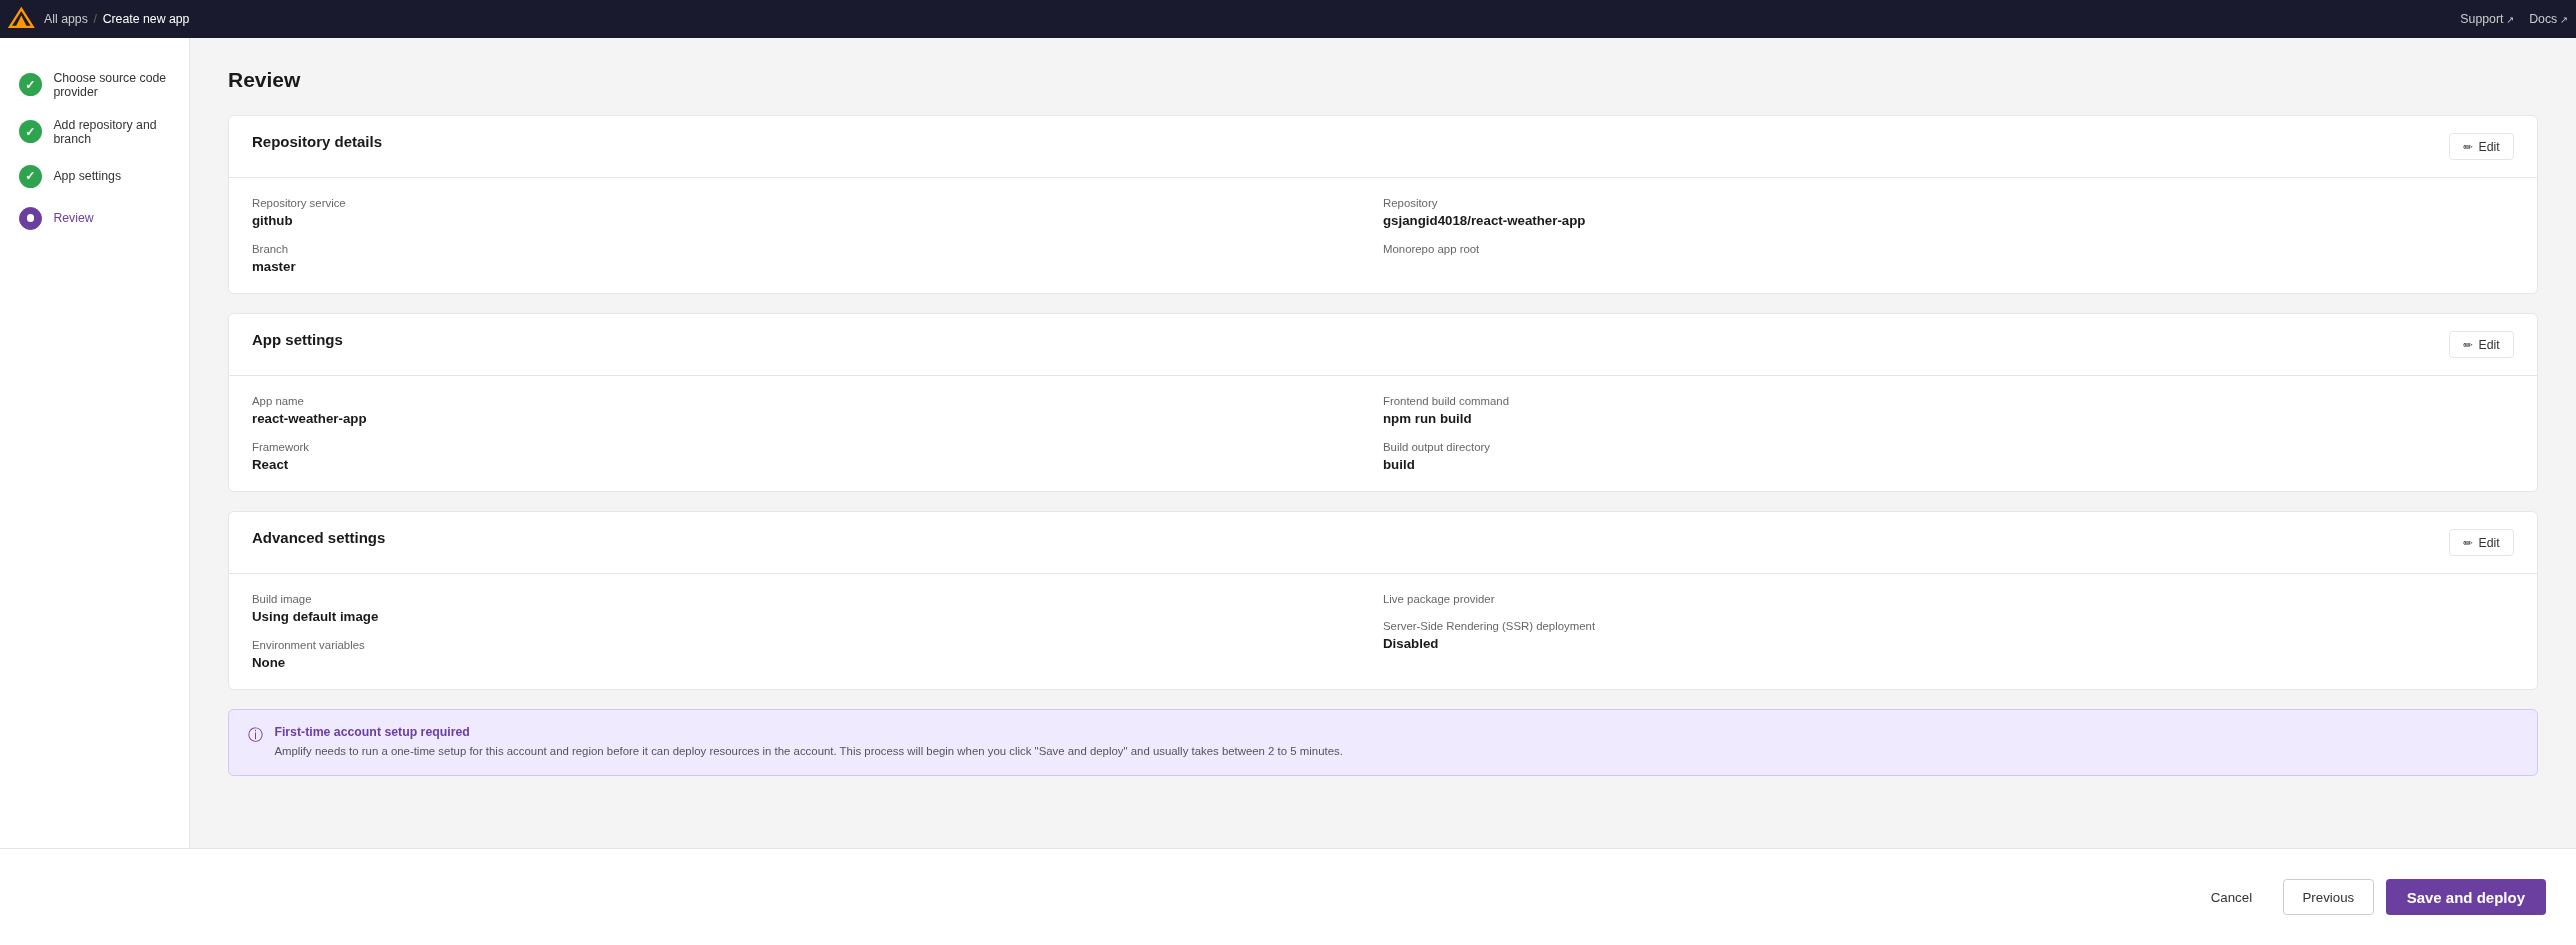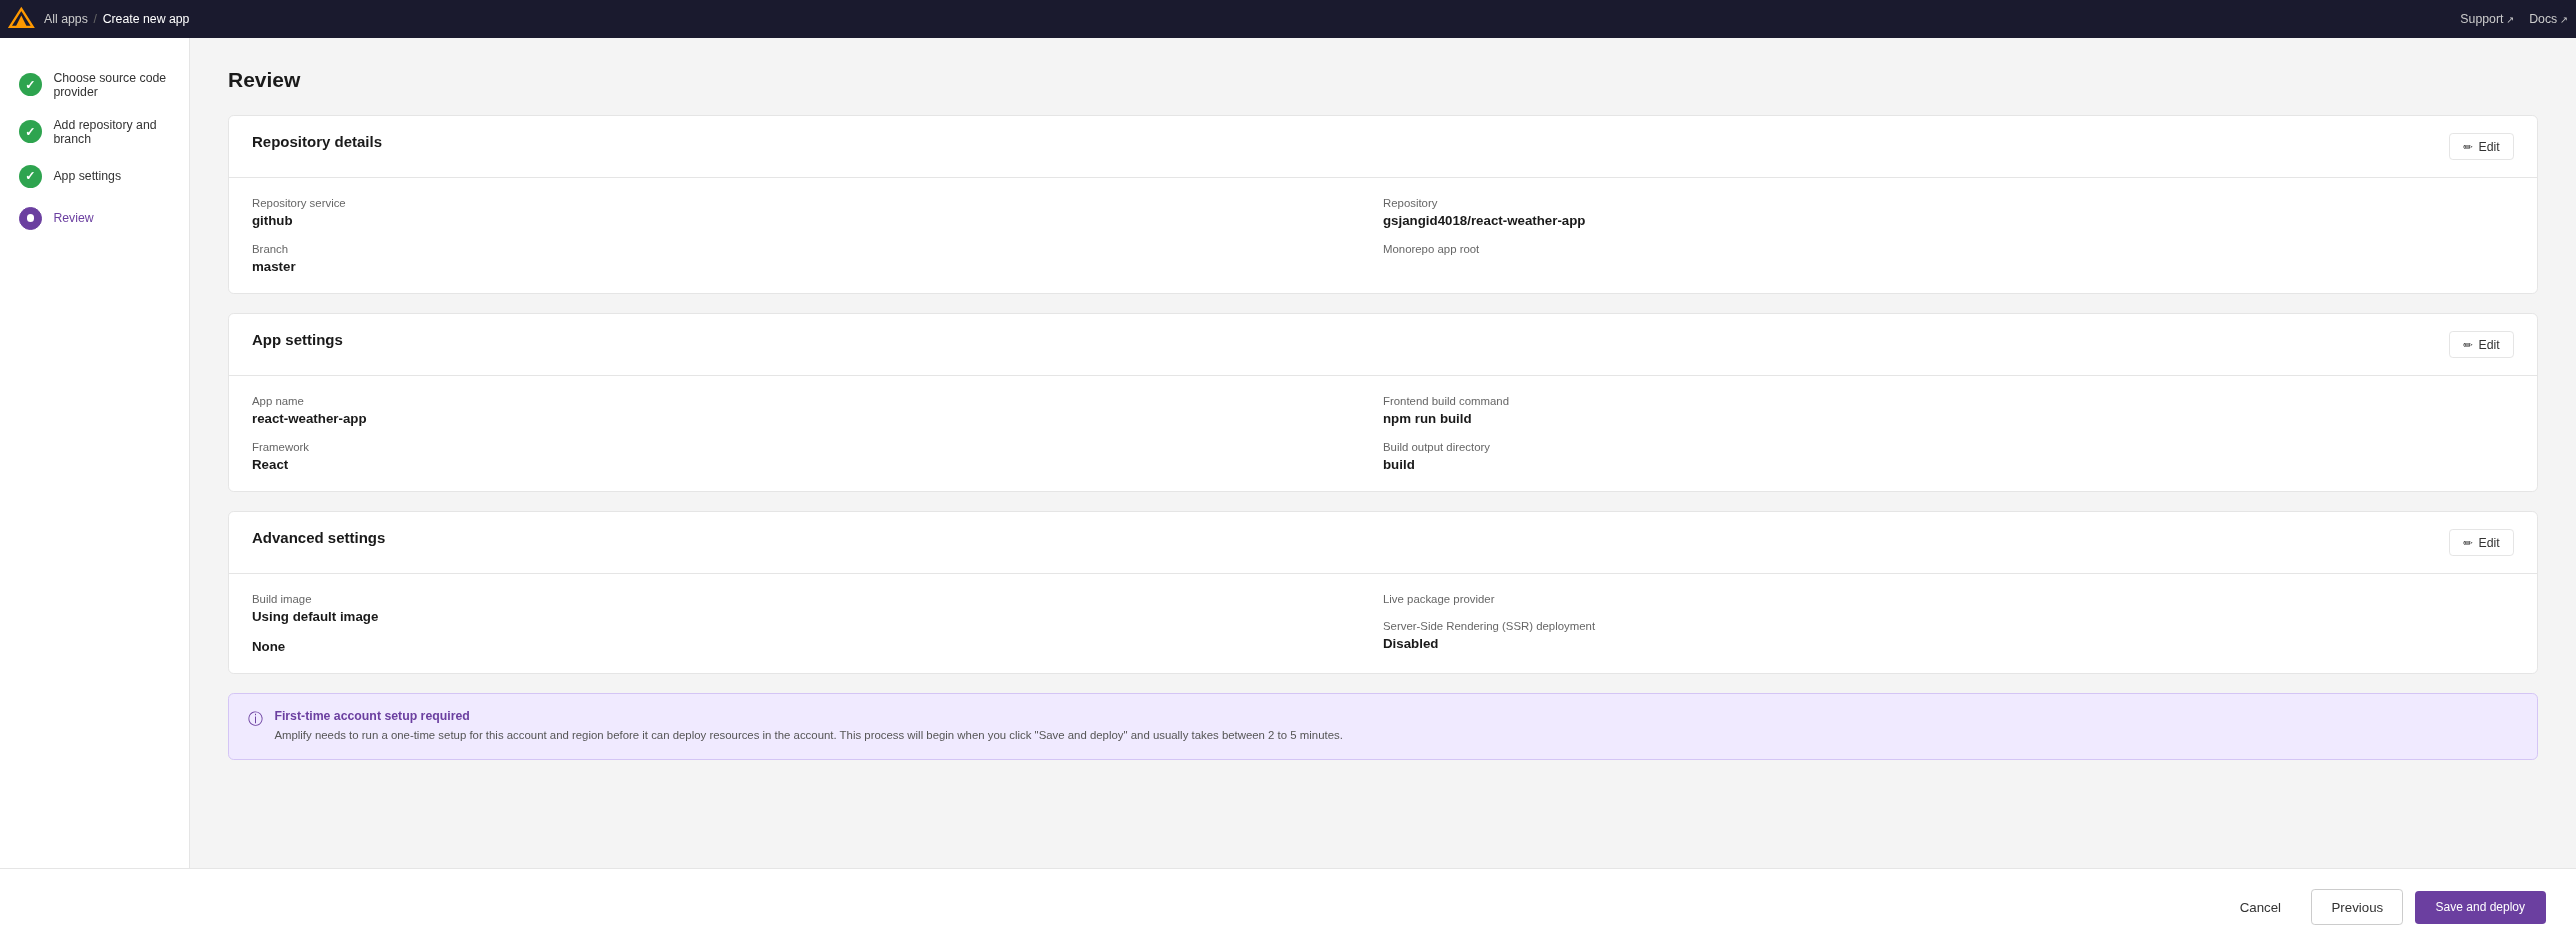--- a/index.html
+++ b/index.html
@@ -150,21 +150,21 @@
       font-weight: 600;
       color: #6b3fa0;
       margin-bottom: 3.8px;
     }
     .info-text { font-size: 11.4px; color: #555; line-height: 1.5; }
 
     
     .footer {
       background: #fff;
       border-top: 0.9px solid #e5e5e5;
-      padding: 20px 30px;
+      padding: 30px 30px;
       display: flex;
       align-items: center;
       justify-content: flex-end;
       gap: 11.4px;
       flex-shrink: 0;
     }
     .btn-cancel {
       background: transparent;
       border: none;
       color: #333;
@@ -181,26 +181,26 @@
       font-size: 13.3px;
       padding: 9.5px 19px;
       border-radius: 3.8px;
       cursor: pointer;
       font-family: inherit;
     }
     .btn-primary {
       background: #6b3fa0;
       border: none;
       color: #fff;
-      font-size: 12px;
+      font-size: 15px;
       padding: 9.5px 21px;
       border-radius: 3.8px;
       cursor: pointer;
       font-family: inherit;
-      font-weight: 400;
+      font-weight: 700;
     }
 
     .checkmark { font-size: 12.3px; }
   </style>
 </head>
 <body>
 
 <nav class="topnav">
   <div class="topnav-left">
     <svg class="topnav-logo" viewBox="0 0 28 28" fill="none">
@@ -329,20 +329,21 @@
           <span>Edit</span>
         </button>
       </div>
       <div class="card-body">
         <div>
           <div class="card-field">
             <div class="field-label">Build image</div>
             <div class="field-value">Using default image</div>
           </div>
           <div class="card-field">
+            <div class="field-label">Environment variables</div>
             <div class="field-value">None</div>
           </div>
         </div>
         <div>
           <div class="card-field">
             <div class="field-label">Live package provider</div>
             <div class="field-value"></div>
           </div>
           <div class="card-field">
             <div class="field-label">Server-Side Rendering (SSR) deployment</div>

